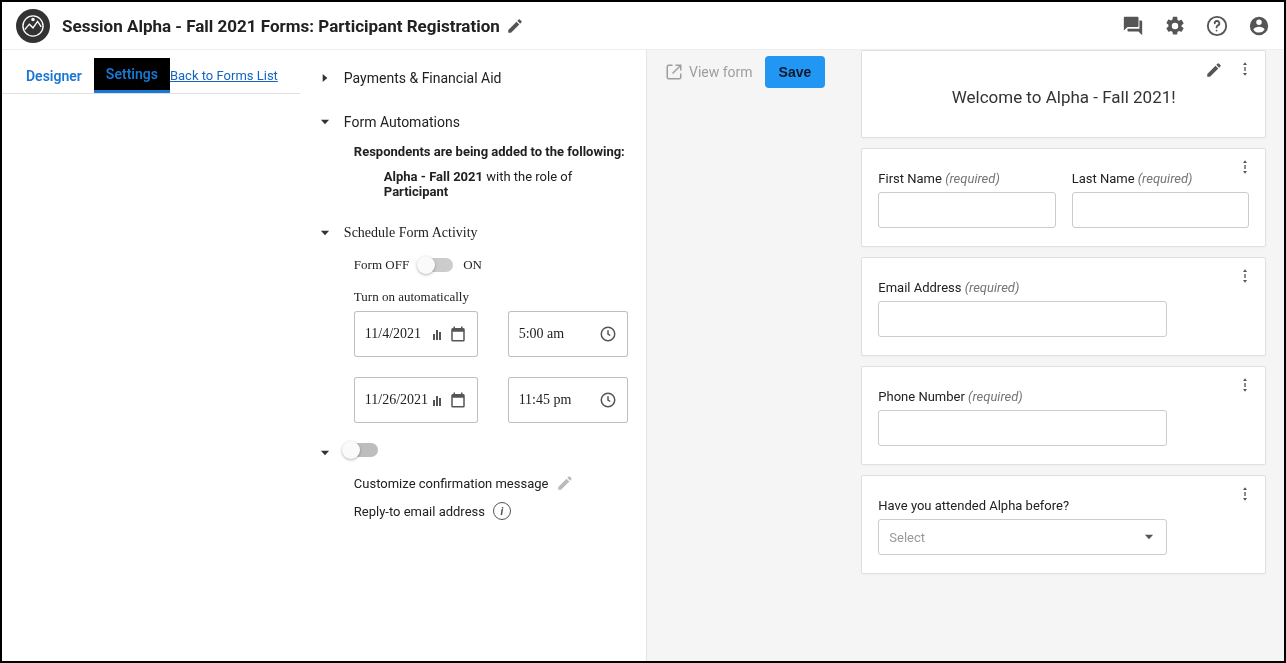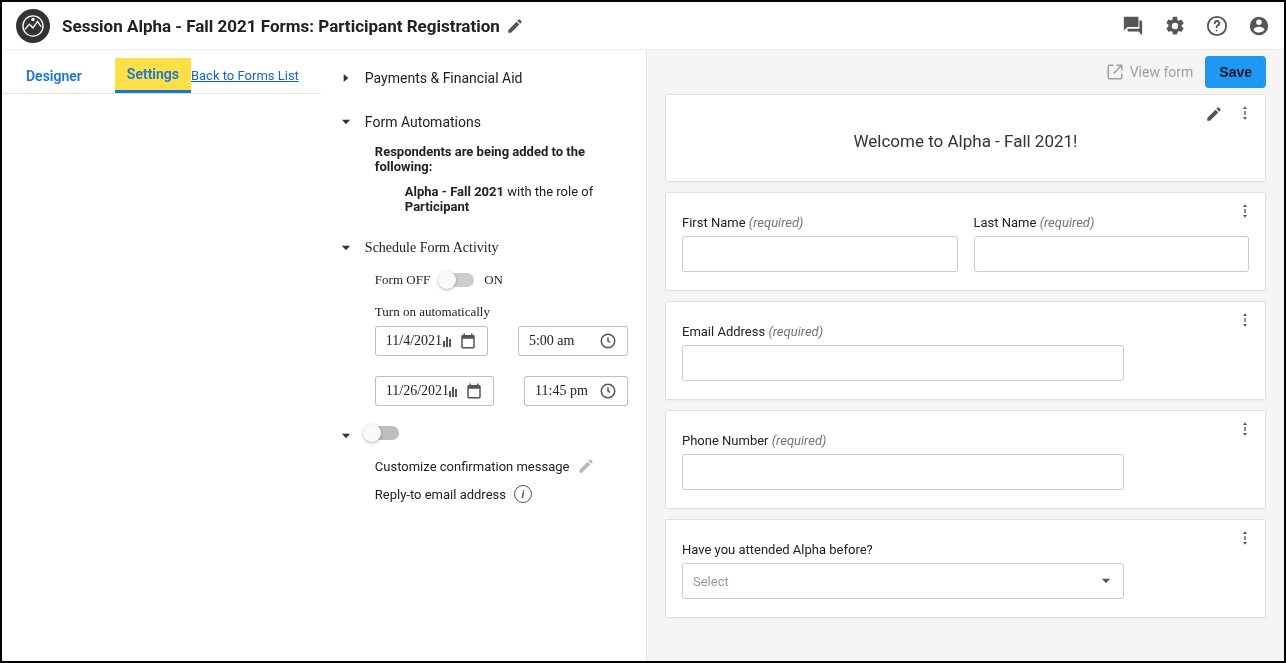--- a/index.html
+++ b/index.html
@@ -59,42 +59,41 @@
       width: 645px;
       display: flex;
       flex-direction: row;
       border-right: 1px solid #e5e5e5;
       background: #fff;
     }
     .right {
       flex: 1;
       background: #f5f5f5;
       display: flex;
-      flex-direction: column;
+      flex-direction: row;
     }
 
     
     .tabs-row {
       display: flex;
       align-items: center;
       padding: 8px 12px 0 12px;
       border-bottom: 1px solid #e0e0e0;
       height: 44px;
     }
     .tab {
       padding: 8px 12px;
       font-size: 14px;
       font-weight: 600;
       color: #1976d2;
       cursor: pointer;
     }
     .tab.active {
-      background: #fde047;
+      background: #000000;
       border-bottom: 3px solid #1976d2;
-      margin-left: 21px;
     }
     .tabs-spacer { flex: 1; }
     .back-link {
       color: #1565c0;
       text-decoration: underline;
       font-size: 13px;
       cursor: pointer;
       margin-right: 10px;
     }
 
@@ -151,21 +150,21 @@
     .datetime-row {
       display:flex;
       gap: 30px;
       margin-bottom: 20px;
     }
     .input-box {
       display: flex;
       align-items: center;
       border: 1px solid rgba(0,0,0,0.25);
       border-radius: 3px;
-      height: 30px;
+      height: 46px;
       padding: 0 10px;
       background: #fff;
     }
     .input-box.date { width: 170px; justify-content: space-between; }
     .input-box.time { width: 165px; justify-content: space-between; }
     .input-box .value { font-size: 14px; color: #212121; }
     .input-box .icons { display:flex; gap:8px; color:#555; align-items:center;}
     .input-box svg { width:18px; height:18px; }
     .bar-icon { display:inline-flex; gap:1px; align-items:flex-end; height:12px;}
     .bar-icon span { width:2px; background:#555;}

